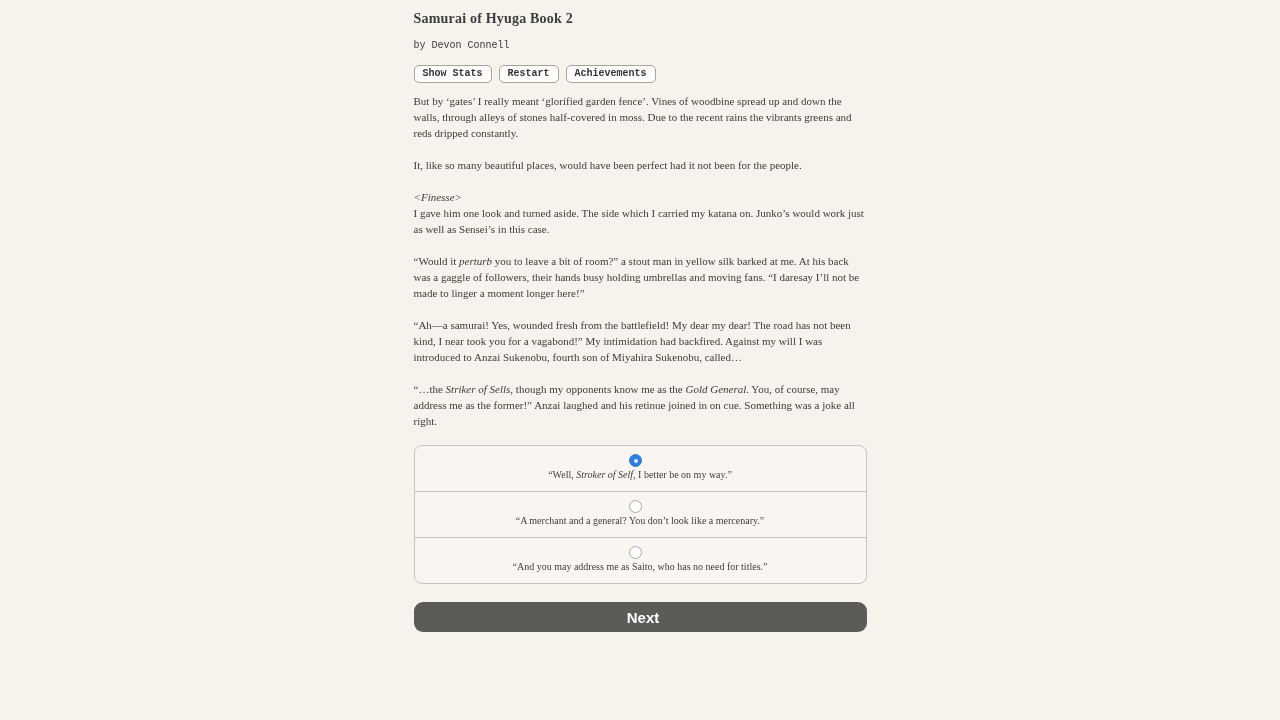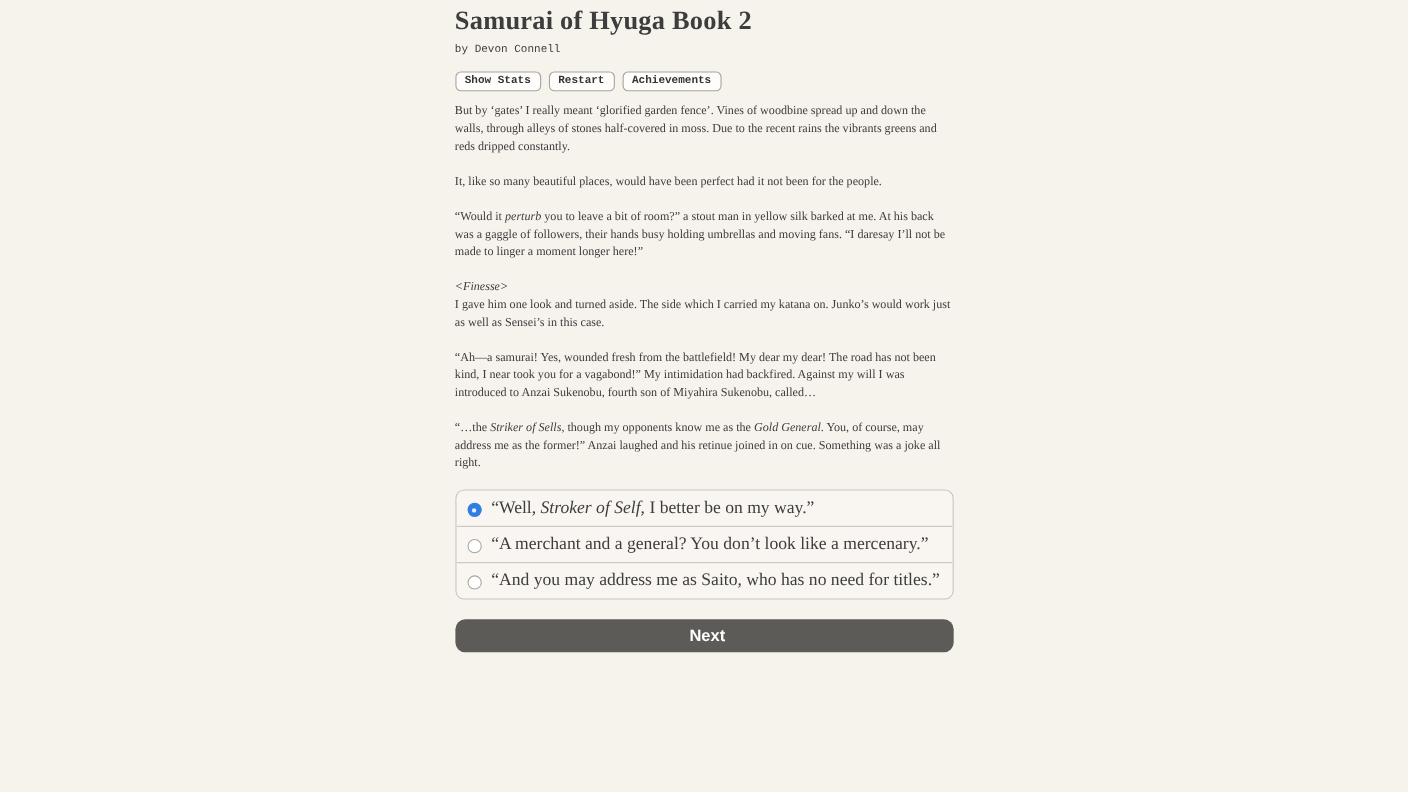--- a/index.html
+++ b/index.html
@@ -10,21 +10,21 @@
     font-family: "Liberation Serif", "DejaVu Serif", serif;
     color: var(--text, #3d3d3d);
     overflow: hidden;
   }
   .column {
     width: 453px;
     margin: 0 auto;
     padding-top: 8px;
   }
   h1.title {
-    font-size: 24px;
+    font-size: 14px;
     line-height: 22px;
     font-weight: 700;
     margin: 0;
     letter-spacing: 0.2px;
   }
   .author {
     font-size: 10px;
     line-height: 16px;
     margin-top: 8px;
     font-family: Liberation Mono, monospace;
@@ -56,25 +56,26 @@
   .italic { font-style: italic; }
   .choice-box {
     margin-top: 16px;
     border: 1px solid var(--border, #c9c5bd);
     border-radius: 8px;
     background: rgba(255,255,255,0.3);
     overflow: hidden;
   }
   .choice-row {
     display: flex;
-    align-items: flex-end;
+    align-items: center;
     padding: 8px 10px;
-    font-size: 16px;
+    font-size: 10px;
     line-height: 16px;
     cursor: pointer;
+    flex-direction: column;
   }
   .choice-row + .choice-row { border-top: 1px solid var(--border, #c9c5bd); }
   .radio {
     width: 13px; height: 13px;
     border-radius: 50%;
     border: 1px solid #aaa6a0;
     background: #ffffff;
     margin-right: 9px;
     flex: 0 0 auto;
     position: relative;
@@ -115,23 +116,23 @@
   <h1 class="title">Samurai of Hyuga Book 2</h1>
   <div class="author">by Devon Connell</div>
   <div class="toolbar">
     <button>Show Stats</button>
     <button>Restart</button>
     <button>Achievements</button>
   </div>
   <div class="story" id="story">
       <div class="paragraph"><span>But by ‘gates’ I really meant ‘glorified garden fence’. Vines of woodbine spread up and down the walls, through alleys of stones half-covered in moss. Due to the recent rains the vibrants greens and reds dripped constantly.</span></div>
       <div class="paragraph"><span>It, like so many beautiful places, would have been perfect had it not been for the people.</span></div>
-      <div class="paragraph"><span>“Would it </span><span class="italic">perturb</span><span> you to leave a bit of room?” a stout man in yellow silk barked at me. At his back was a gaggle of followers, their hands busy holding umbrellas and moving fans. “I daresay I’ll not be made to linger a moment longer here!”</span></div>
       <div class="paragraph"><span class="italic">&lt;Finesse&gt;</span><span>
 I gave him one look and turned aside. The side which I carried my katana on. Junko’s would work just as well as Sensei’s in this case.</span></div>
+      <div class="paragraph"><span>“Would it </span><span class="italic">perturb</span><span> you to leave a bit of room?” a stout man in yellow silk barked at me. At his back was a gaggle of followers, their hands busy holding umbrellas and moving fans. “I daresay I’ll not be made to linger a moment longer here!”</span></div>
       <div class="paragraph"><span>“Ah—a samurai! Yes, wounded fresh from the battlefield! My dear my dear! The road has not been kind, I near took you for a vagabond!” My intimidation had backfired. Against my will I was introduced to Anzai Sukenobu, fourth son of Miyahira Sukenobu, called…</span></div>
       <div class="paragraph"><span>“…the </span><span class="italic">Striker of Sells</span><span>, though my opponents know me as the </span><span class="italic">Gold General</span><span>. You, of course, may address me as the former!” Anzai laughed and his retinue joined in on cue. Something was a joke all right.</span></div>
     </div>
   <div class="choice-box" id="choices">
       <label class="choice-row">
         <span class="radio selected"></span>
         <span class="choice-text"><span>“Well, </span><span class="italic">Stroker of Self</span><span>, I better be on my way.”</span></span>
       </label>
       <label class="choice-row">
         <span class="radio"></span>

